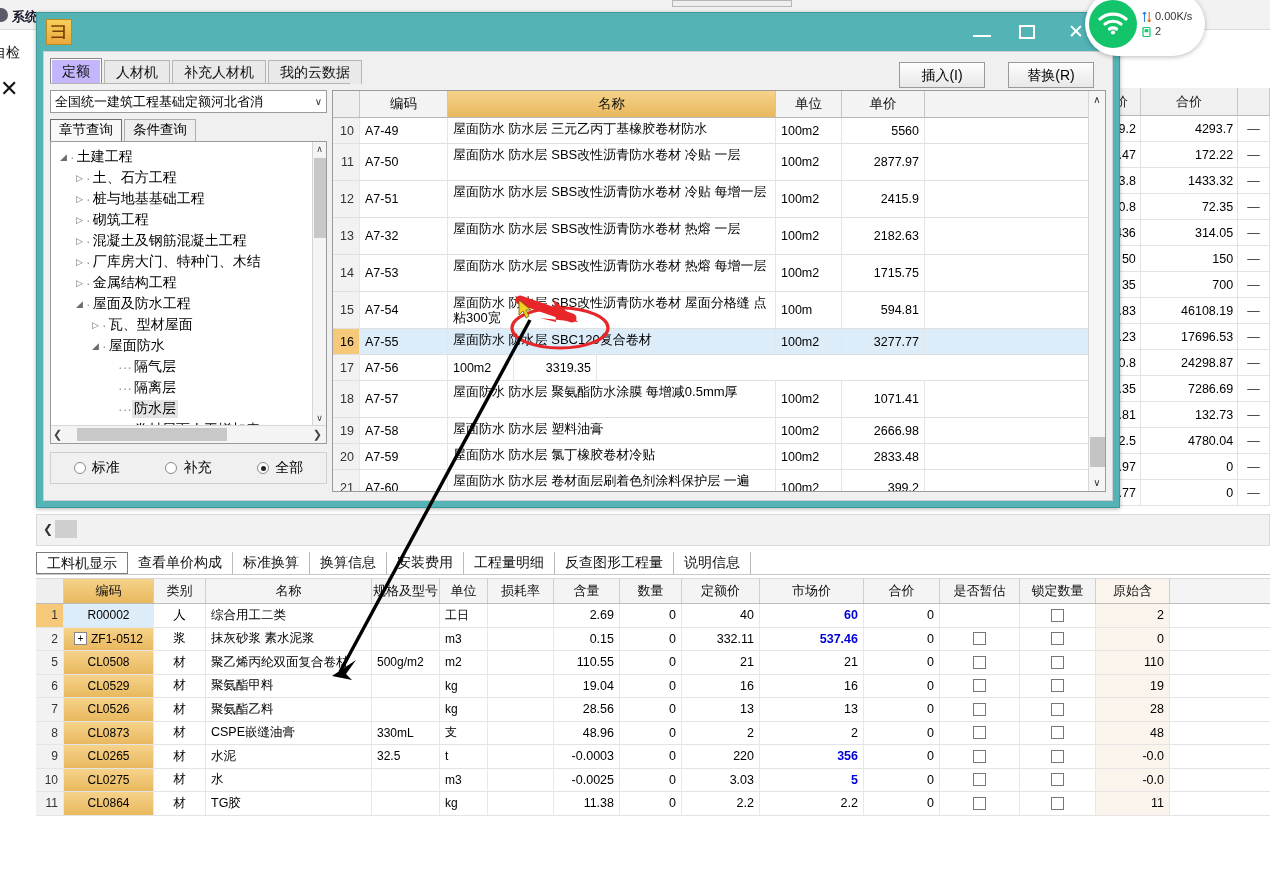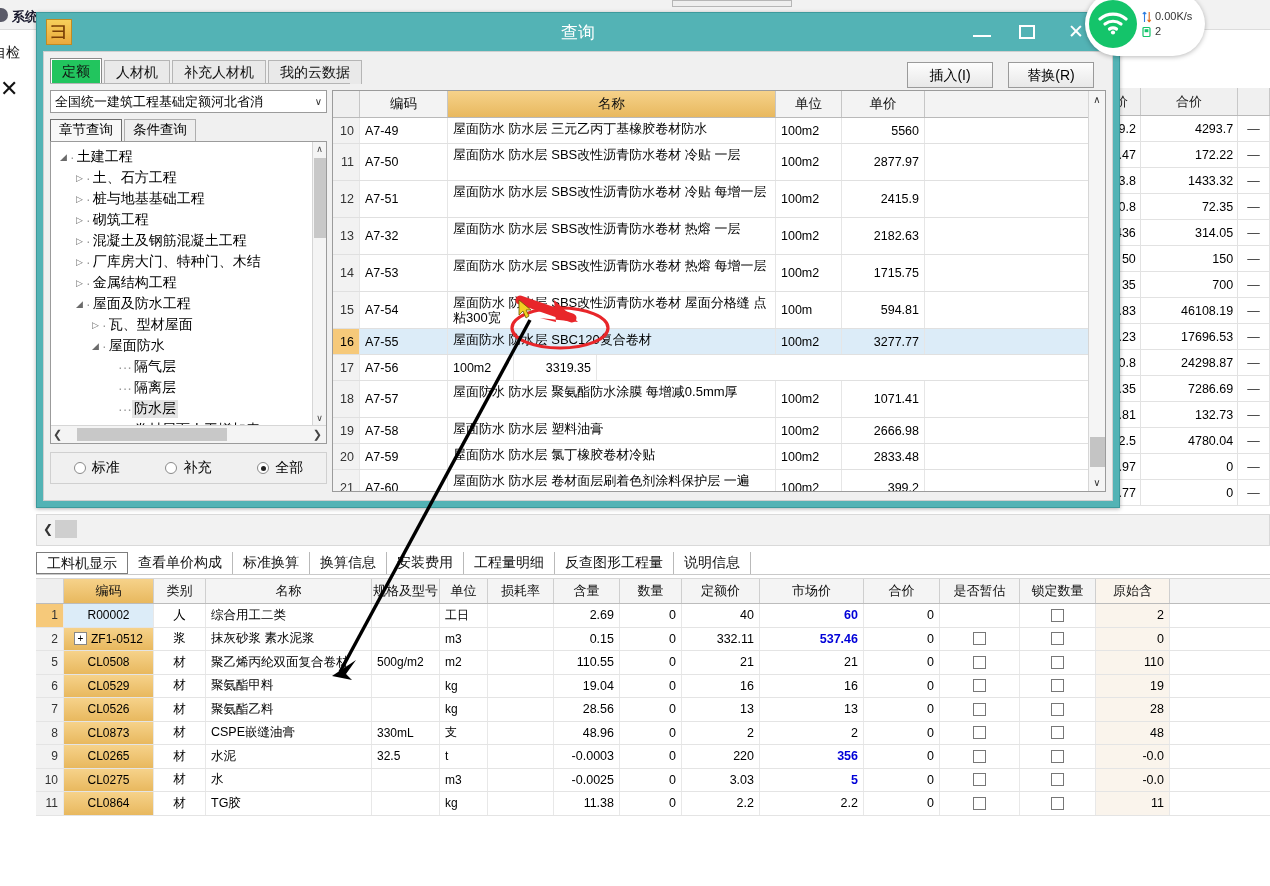--- a/index.html
+++ b/index.html
@@ -57,28 +57,28 @@
   .dlg-close { position:absolute; right:30px; top:8px; width:26px; height:22px;
      color:#fff; font-size:19px; text-align:center; line-height:22px; }
 
   .dlg-body { position:absolute; left:6px; top:38px; right:6px; bottom:6px;
      background:#f0f0f0; border:1px solid #cfcfcf; }
 
   
   .tabstrip { position:absolute; left:6px; top:6px; height:26px; display:flex; align-items:flex-end; }
   .tab { height:24px; padding:0 11px; background:#e9e9e9; border:1px solid #b5b5b5;
      border-bottom:none; margin-right:2px; font-size:14px; line-height:22px; color:#111; }
-  .tab.active { background:#22c55e; height:26px; line-height:24px; border-color:#8a8a8a;
+  .tab.active { background:#c4b5fd; height:26px; line-height:24px; border-color:#8a8a8a;
      box-shadow: inset 0 0 0 1px #fff; }
   .tab-underline { position:absolute; left:6px; top:31px; width:300px; height:1px; background:#b5b5b5; }
 
   .btn-insert, .btn-replace { position:absolute; top:10px; height:26px; width:86px;
      background:linear-gradient(#fdfdfd,#e8e8e8); border:1px solid #9a9a9a;
      font-size:14px; text-align:center; line-height:24px; color:#000; }
-  .btn-insert { right:119px; }
+  .btn-insert { right:127px; }
   .btn-replace { right:18px; }
 
   
   .leftpane { position:absolute; left:6px; top:38px; width:277px; bottom:8px; }
   .combo { position:relative; width:100%; height:23px; background:#fff;
      border:1px solid #9b9b9b; font-size:13px; padding:2px 20px 16px 4px;
      white-space:nowrap; overflow:hidden; }
   .combo .arrow { position:absolute; right:4px; top:5px; font-size:10px; color:#333; }
 
   .subtabs { position:absolute; left:0; top:29px; display:flex; }
@@ -305,21 +305,20 @@
           <div class="bg-c2">0</div>
           <div class="bg-c3">—</div>
         </div>
       </div>
   </div>
 </div>
 
 <div id="dialog">
   <div class="dlg-title">
     <div class="dlg-icon">彐</div>
-    <div class="dlg-title-text">查询</div>
     <div class="dlg-min">
         <i></i>
       </div>
     <div class="dlg-max"></div>
     <div class="dlg-close">✕</div>
   </div>
 
   <div class="dlg-body">
     <div class="tabstrip" id="tabstrip">
         <div class="tab active">定额</div>

